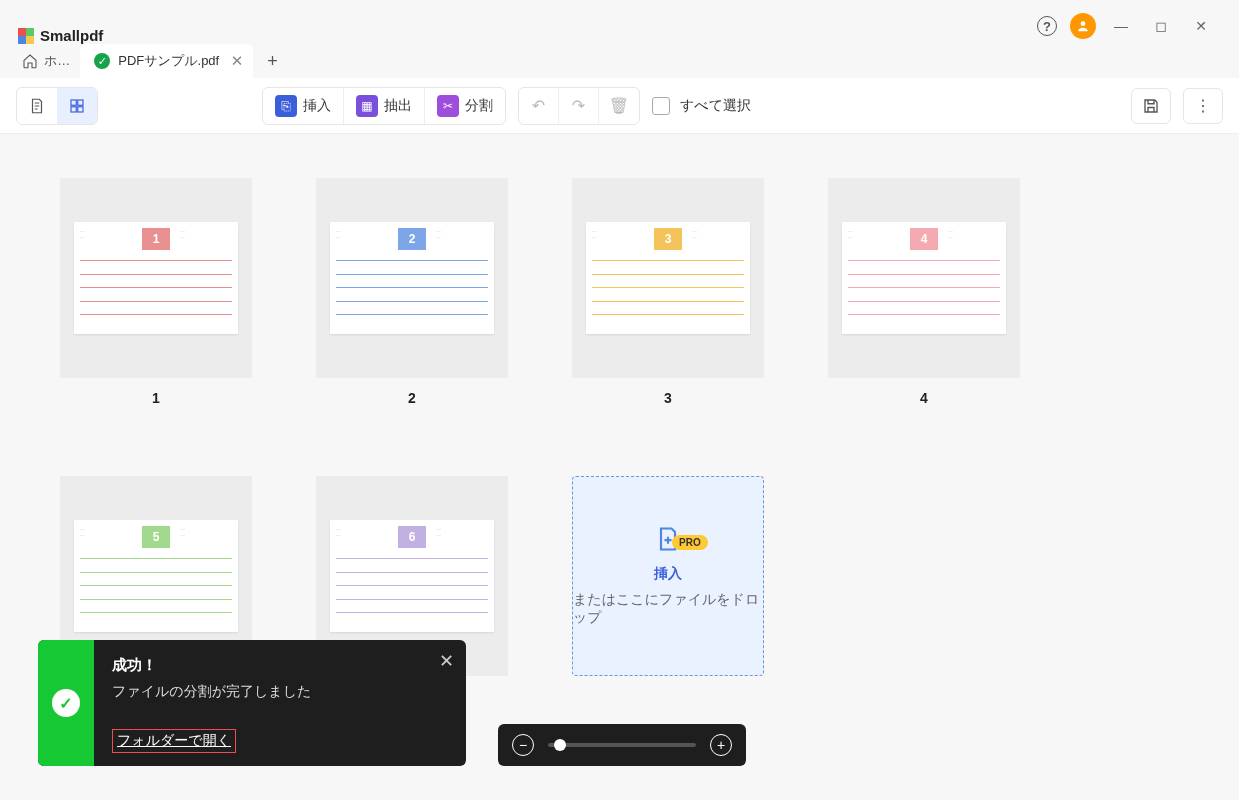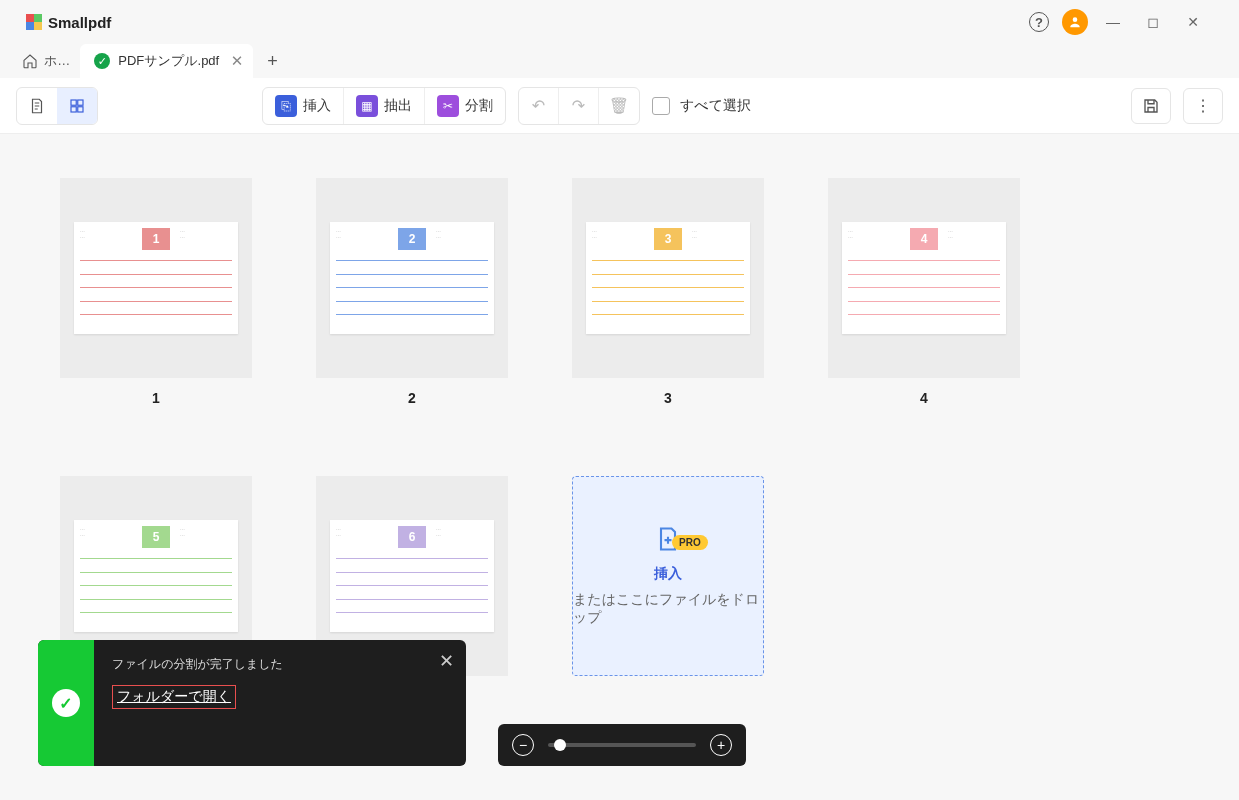--- a/index.html
+++ b/index.html
@@ -1,18 +1,18 @@
 <!DOCTYPE html>
 <html><head>
 <meta charset="utf-8">
 <style>
 * { box-sizing: border-box; margin: 0; padding: 0; font-family: -apple-system, BlinkMacSystemFont, "Segoe UI", sans-serif; }
 body { background: #f7f7f7; width: 1239px; height: 800px; overflow: hidden; position: relative; }
 
-.titlebar { display: flex; align-items: center; height: 44px; padding: 0 26px; background: #f7f7f7; }
+.titlebar { display: flex; align-items: flex-end; height: 44px; padding: 0 18px; background: #f7f7f7; }
 .logo { display: flex; align-items: center; gap: 6px; font-weight: 700; font-size: 15px; color: #222; }
 .logo-mark { width: 16px; height: 16px; display: grid; grid-template: 1fr 1fr / 1fr 1fr; }
 .logo-mark span:nth-child(1){background:#e94f4f}.logo-mark span:nth-child(2){background:#5bc964}.logo-mark span:nth-child(3){background:#4b86e3}.logo-mark span:nth-child(4){background:#f5c84f}
 .title-spacer { flex: 1; }
 .title-icon { width: 36px; height: 36px; display: flex; align-items: center; justify-content: center; color: #555; cursor: pointer; }
 .help-circle { width:20px; height:20px; border:1.6px solid #555; border-radius:50%; display:flex; align-items:center; justify-content:center; font-size:13px; font-weight:700;}
 .avatar { width: 26px; height: 26px; border-radius: 50%; background: #ff9800; display: flex; align-items:center; justify-content:center; }
 .avatar svg { width:14px; height:14px; fill:#fff;}
 .win-btn { width:40px; height:36px; display:flex; align-items:center; justify-content:center; color:#666; font-size:14px;}
 
@@ -65,21 +65,21 @@
 .dz-icon svg { width:28px; height:28px; stroke:#4b86e3; fill:none; stroke-width:1.8;}
 .pro-badge { position:absolute; top:10px; left:18px; background:#ffc933; color:#333; font-size:10px; font-weight:700; padding:2px 7px; border-radius:9px;}
 .dz-title { color:#3b5fdb; font-weight:700; font-size:14px;}
 .dz-sub { color:#666; font-size:14px;}
 
 .toast { position:absolute; left:38px; bottom:34px; width:428px; height:126px; background:#1e1e1e; border-radius:6px; display:flex; overflow:hidden;}
 .toast-stripe { width:56px; background:#16c934; display:flex; align-items:center; justify-content:center;}
 .toast-stripe .circ { width:28px; height:28px; border-radius:50%; background:#fff; color:#16c934; display:flex; align-items:center; justify-content:center; font-size:16px; font-weight:700;}
 .toast-body { flex:1; padding:16px 18px; color:#fff; position:relative;}
 .toast-title { font-size:15px; font-weight:700; margin-bottom:8px;}
-.toast-msg { font-size:12px; color:#ddd; margin-bottom:12px;}
+.toast-msg { font-size:14px; color:#ddd; margin-bottom:28px;}
 .toast-link { display:inline-block; font-size:14px; color:#fff; text-decoration:underline; border:1.5px solid #e94f4f; padding:2px 4px;}
 .toast-close { position:absolute; right:12px; top:10px; color:#ccc; font-size:18px; cursor:pointer;}
 
 .zoom-bar { position:absolute; left:498px; bottom:34px; width:248px; height:42px; background:#1e1e1e; border-radius:6px; display:flex; align-items:center; padding:0 14px; gap:14px;}
 .zoom-btn { width:22px; height:22px; border:1.8px solid #fff; border-radius:50%; display:flex; align-items:center; justify-content:center; color:#fff; font-size:14px; cursor:pointer;}
 .zoom-track { flex:1; height:4px; background:#555; border-radius:2px; position:relative;}
 .zoom-handle { position:absolute; left:6px; top:-4px; width:12px; height:12px; background:#fff; border-radius:50%;}
 </style>
 </head>
 <body>
@@ -312,20 +312,21 @@
       <div class="dz-sub">またはここにファイルをドロップ</div>
     </div>
   </div>
 </div>
 
 <div class="toast">
   <div class="toast-stripe">
       <div class="circ">✓</div>
     </div>
   <div class="toast-body">
+    <div class="toast-title">成功！</div>
     <div class="toast-msg">ファイルの分割が完了しました</div>
     <a class="toast-link">フォルダーで開く</a>
     <div class="toast-close">✕</div>
   </div>
 </div>
 
 <div class="zoom-bar">
   <div class="zoom-btn">−</div>
   <div class="zoom-track">
       <div class="zoom-handle"></div>

